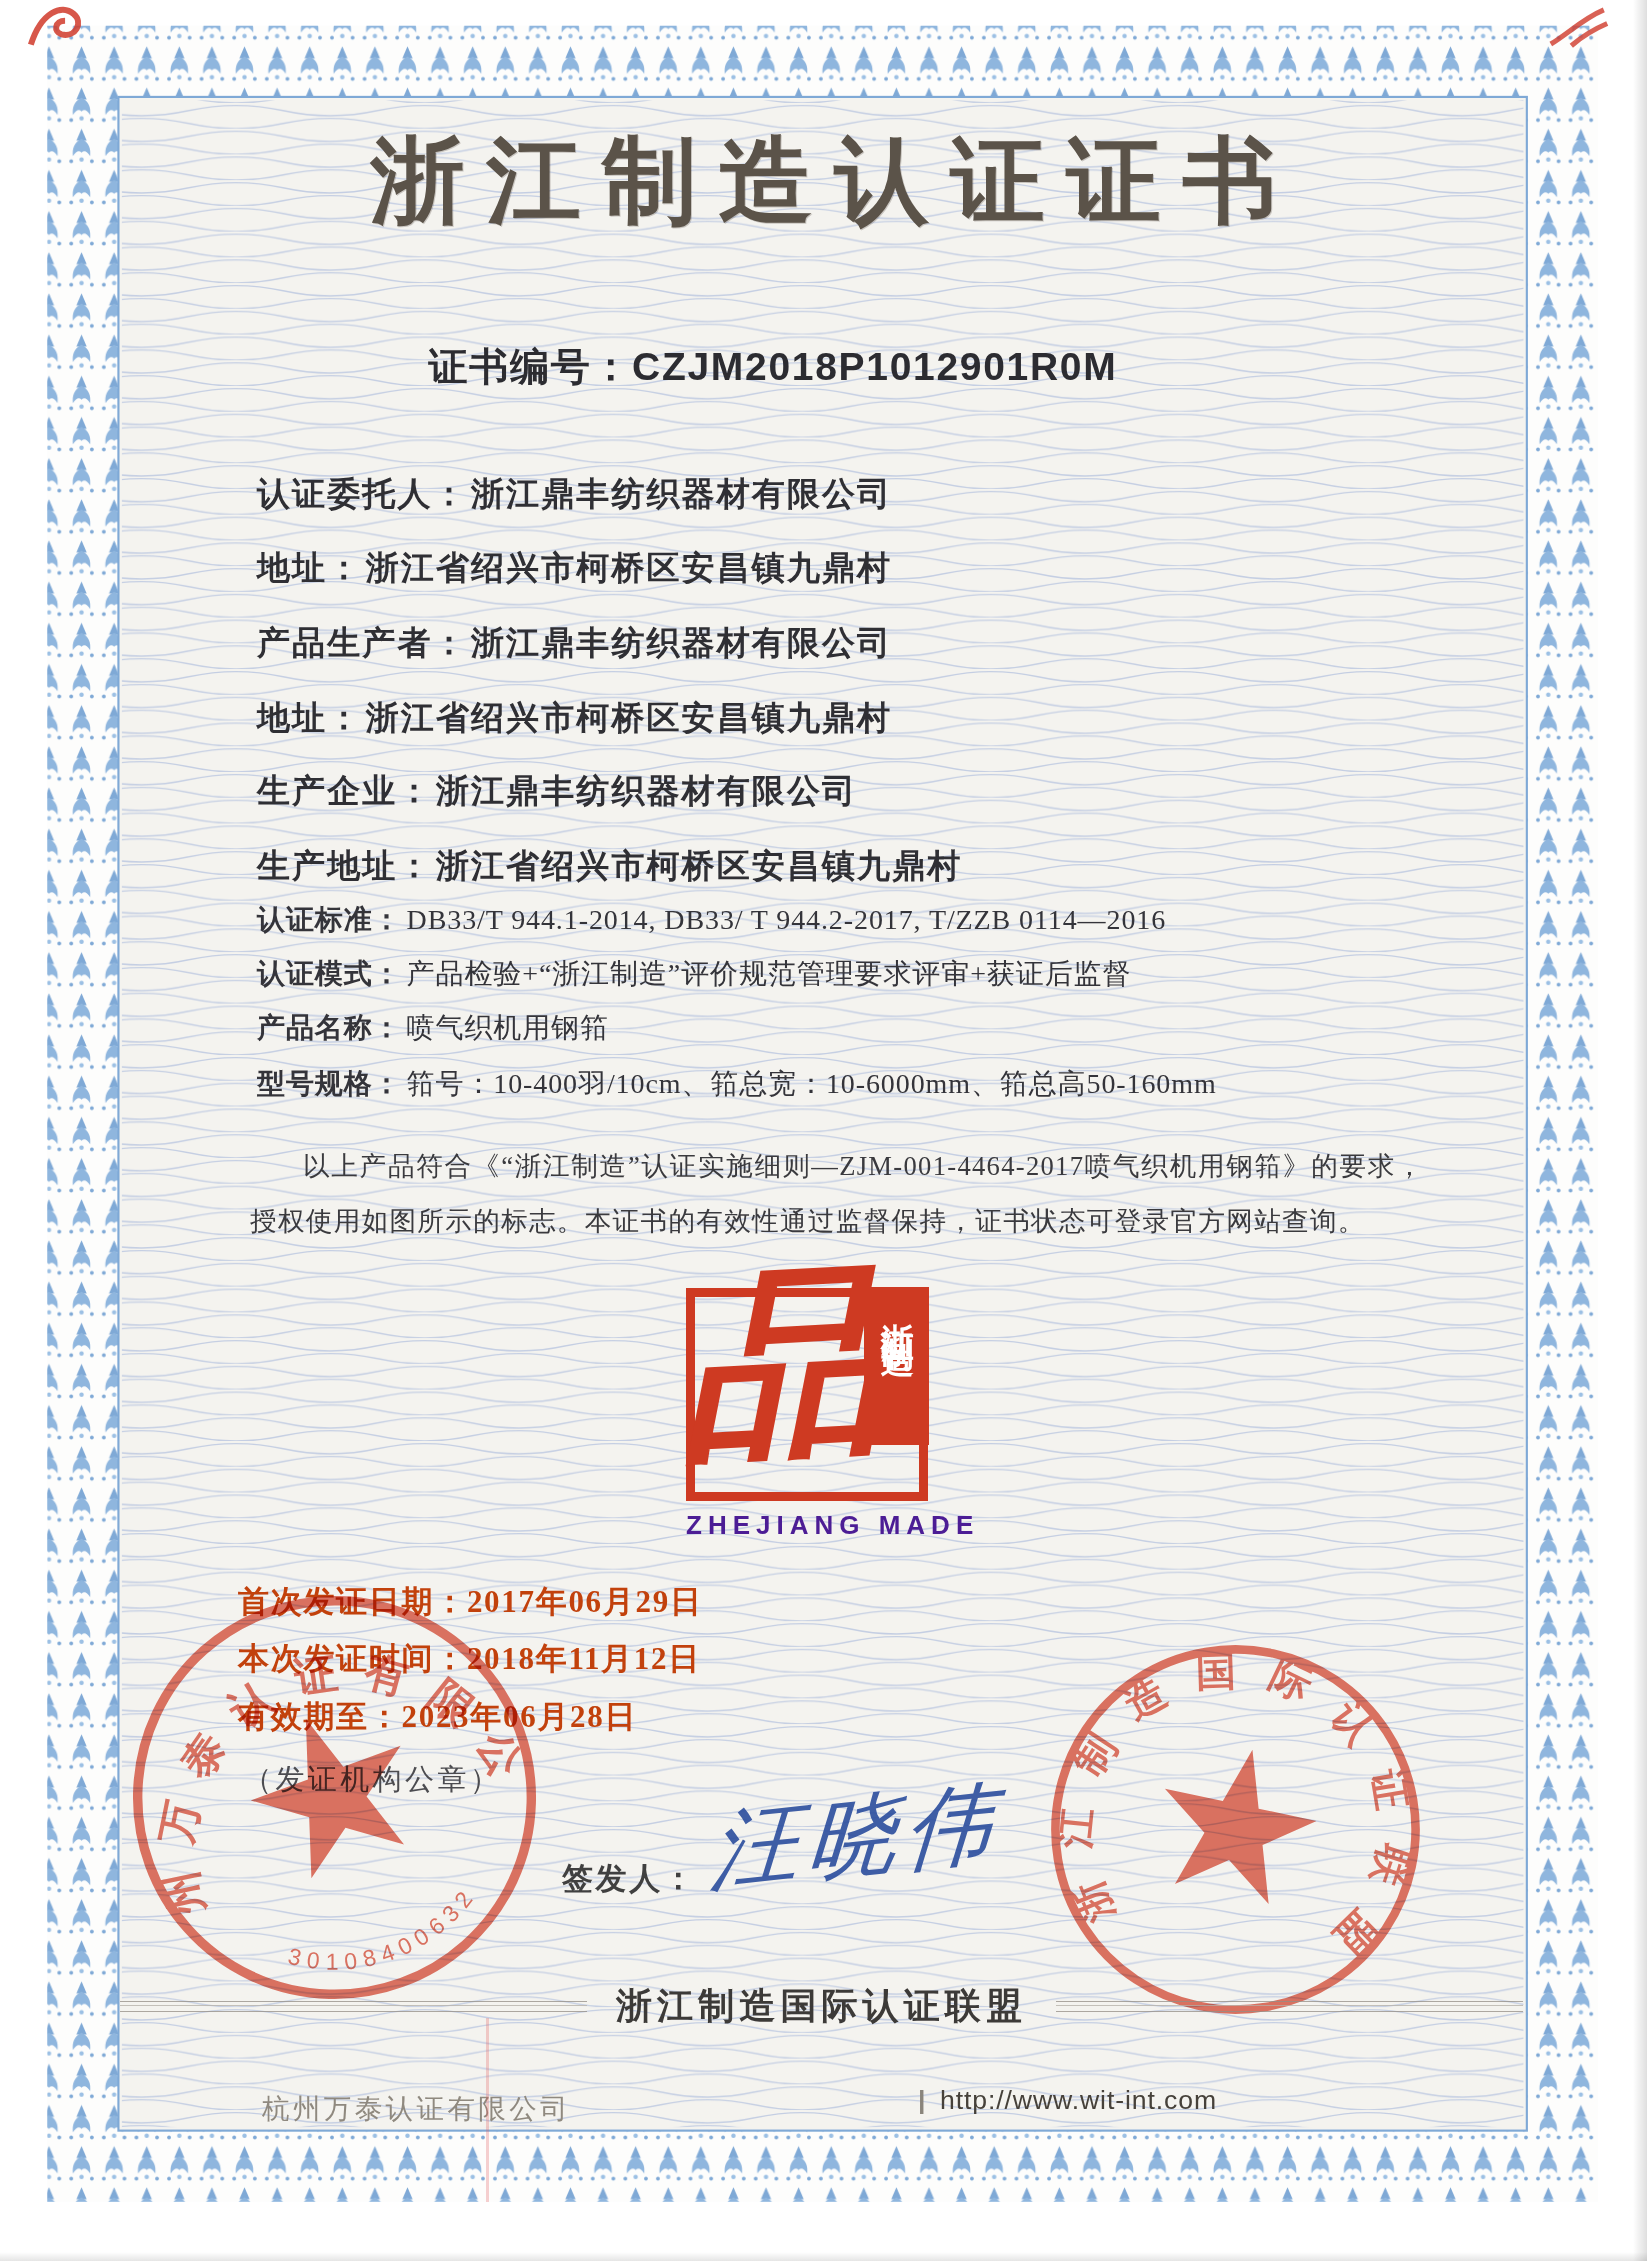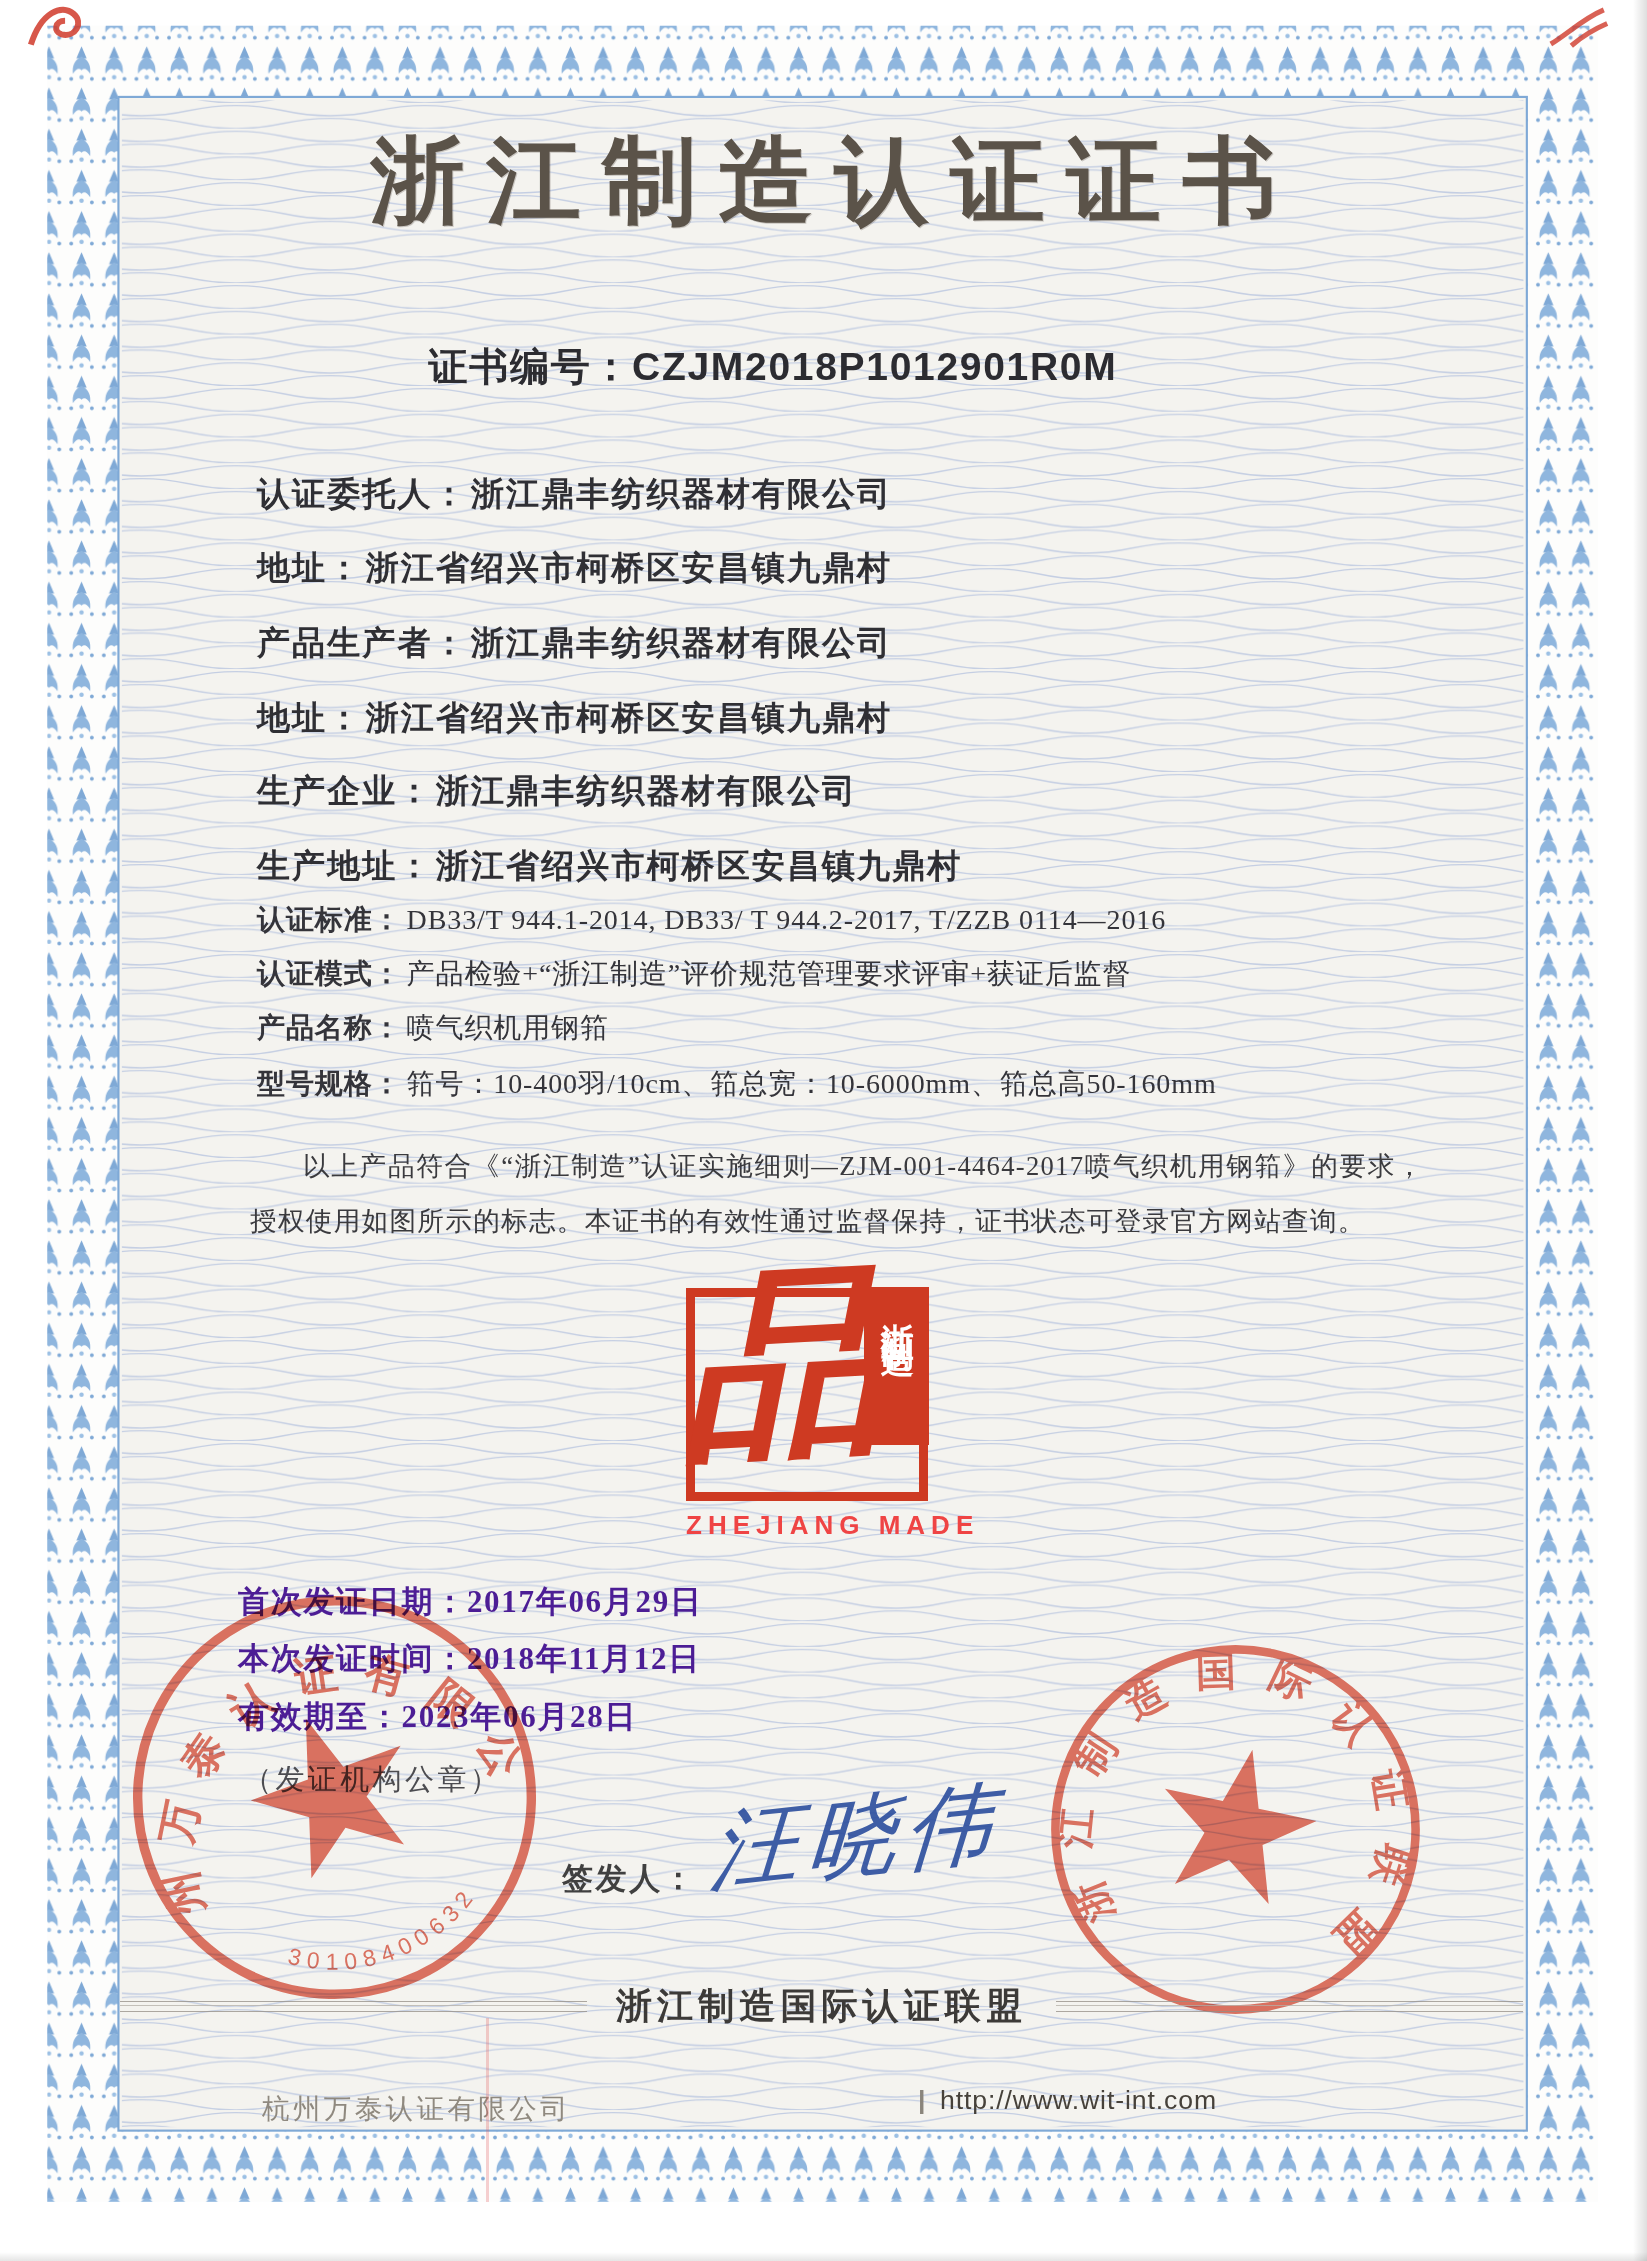--- a/index.html
+++ b/index.html
@@ -57,26 +57,26 @@
     position:absolute;right:-10.3px;top:-10.3px;width:65px;height:158px;
     background:#ce3a22;color:#ffffff;
     writing-mode:vertical-rl;text-orientation:upright;
     font-size:33px;font-weight:bold;letter-spacing:6.9px;
     display:flex;align-items:center;justify-content:flex-start;
     padding-top:10.3px;box-sizing:border-box;
   }
   .logo-caption{
     margin-top:8.6px;width:242px;text-align:center;
     font-family:"Liberation Sans",sans-serif;
-    font-size:26px;font-weight:bold;color:#ef4444;letter-spacing:6px;
+    font-size:26px;font-weight:bold;color:#4c1d95;letter-spacing:6px;
     white-space:nowrap;
   }
 
   .dateline{
-    left:238px;font-size:31px;font-weight:600;color:#4c1d95;
+    left:238px;font-size:31px;font-weight:600;color:#c2410c;
     letter-spacing:1.7px;white-space:nowrap;
   }
   .sealnote{
     left:243px;top:1760px;font-size:29px;color:#4c4c50;letter-spacing:3.4px;
   }
   .issuer-label{
     left:562px;top:1858px;font-size:31px;font-weight:bold;color:#404040;
     letter-spacing:2.6px;
   }
   .signature{

